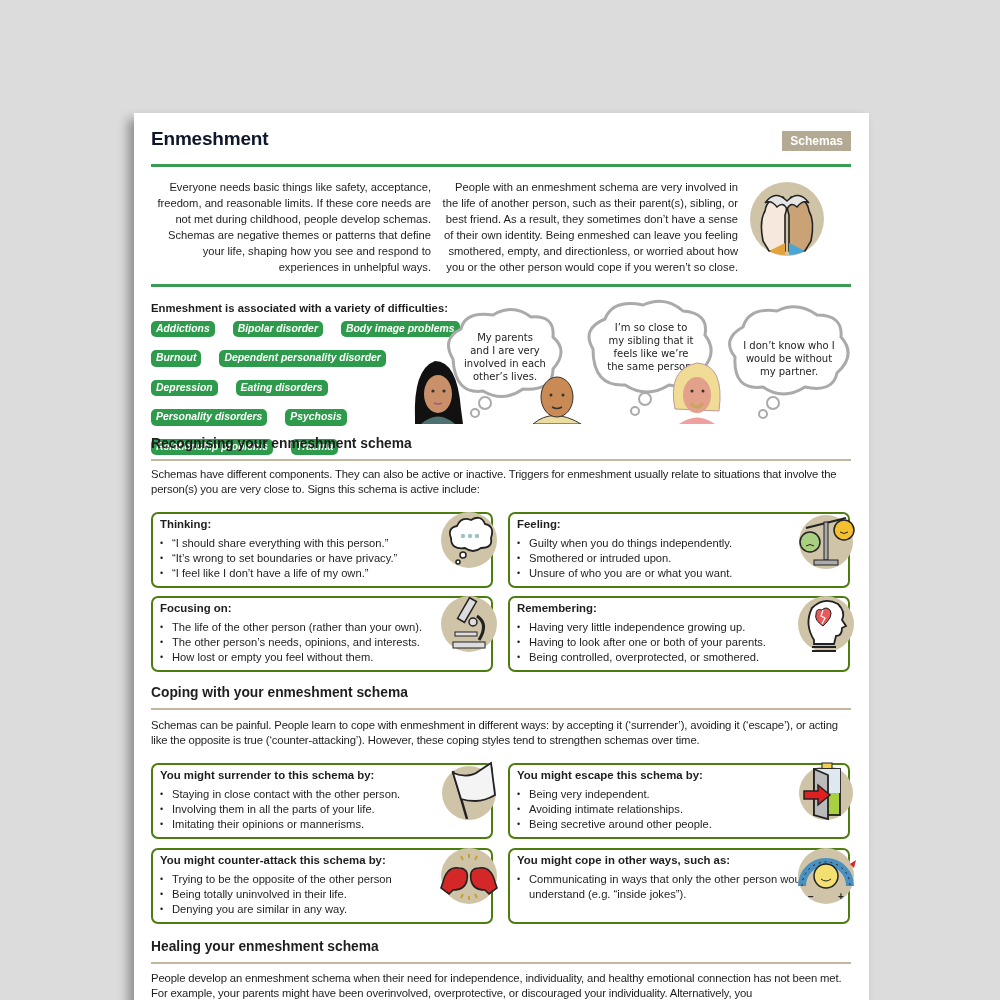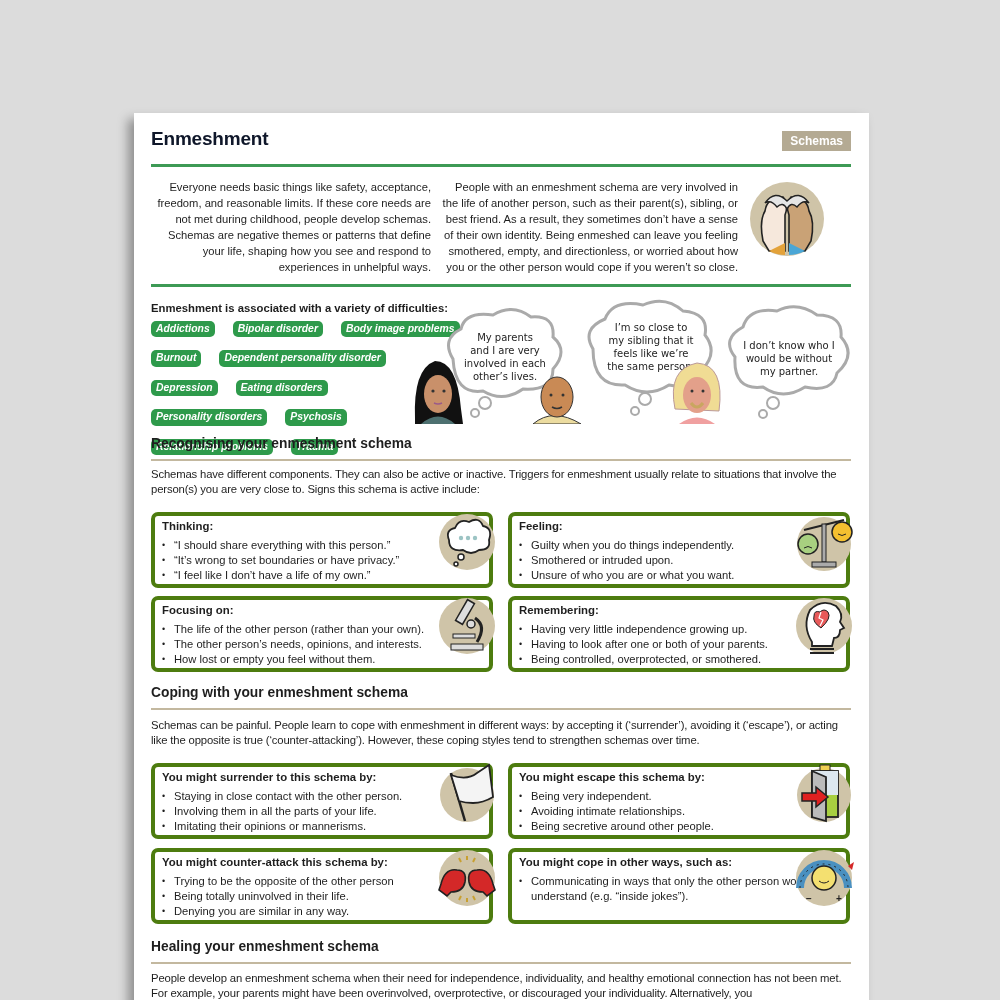--- a/index.html
+++ b/index.html
@@ -18,21 +18,21 @@
   .intro.right { left: 287px; width: 300px; }
   .heads-icon { position: absolute; left: 598px; top: 68px; width: 76px; height: 76px; }
   .assoc-title { position: absolute; left: 0; top: 189px; font-size: 11.3px; font-weight: bold; }
   .tags { position: absolute; left: 0; top: 208px; width: 285px; }
   .tag-row { display: flex; gap: 18px; margin-bottom: 13px; font-style: italic; }
   .tag { background: #2e9a4b; color: #fff; font-size: 10.4px; font-weight: bold; padding: 2px 5px; border-radius: 5px; white-space: nowrap; line-height: 12.4px; }
   .cartoon { position: absolute; left: 262px; top: 186px; width: 440px; height: 125px; }
   .section-head { position: absolute; left: 0; font-size: 13.8px; font-weight: bold; color: #1e1e1e; }
   .tan-rule { position: absolute; left: 0; right: 0; height: 2px; background: #c3b89f; }
   .para { position: absolute; left: 0; right: 0; font-size: 11.3px; line-height: 14.6px; letter-spacing: -0.15px; }
-  .card { position: absolute; width: 342px; height: 76px; border: 4px solid #4d7c0f; border-radius: 7px; background: #fff; }
+  .card { position: absolute; width: 342px; height: 76px; border: 2px solid #4d7c0f; border-radius: 7px; background: #fff; }
   .card.l { left: 0; } .card.r { left: 357px; }
   .card-title { position: absolute; left: 7px; top: 4px; font-size: 11.4px; font-weight: bold; }
   .card ul { position: absolute; left: 7px; top: 22px; list-style: none; font-size: 11.2px; line-height: 15px; }
   .card li { padding-left: 12px; position: relative; }
   .card li::before { content: "•"; position: absolute; left: 0; top: 0; font-size: 9px; }
   .card-icon { position: absolute; right: -8px; top: -4px; width: 60px; height: 60px; }
 </style>
 </head>
 <body>
 

